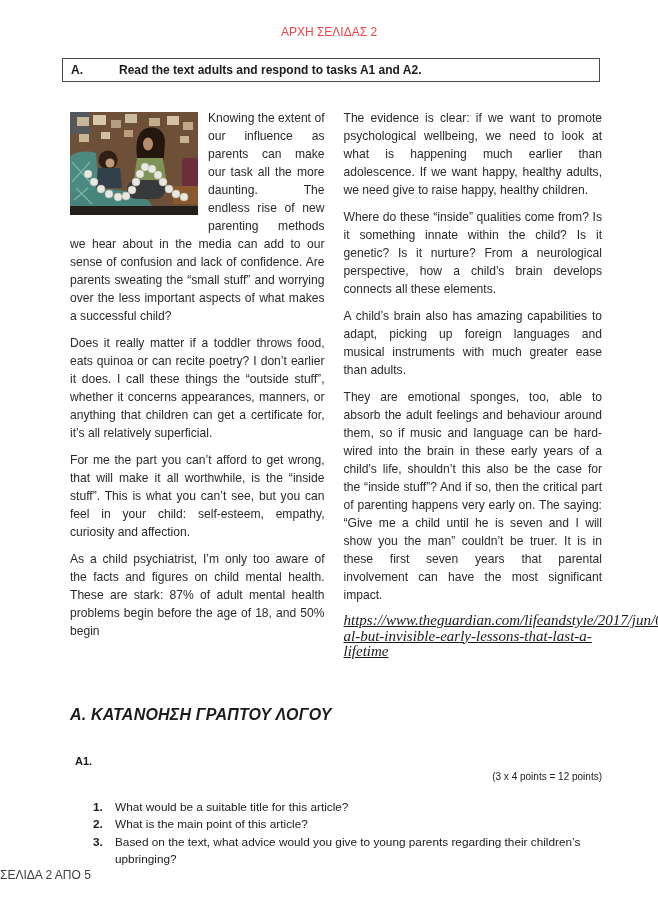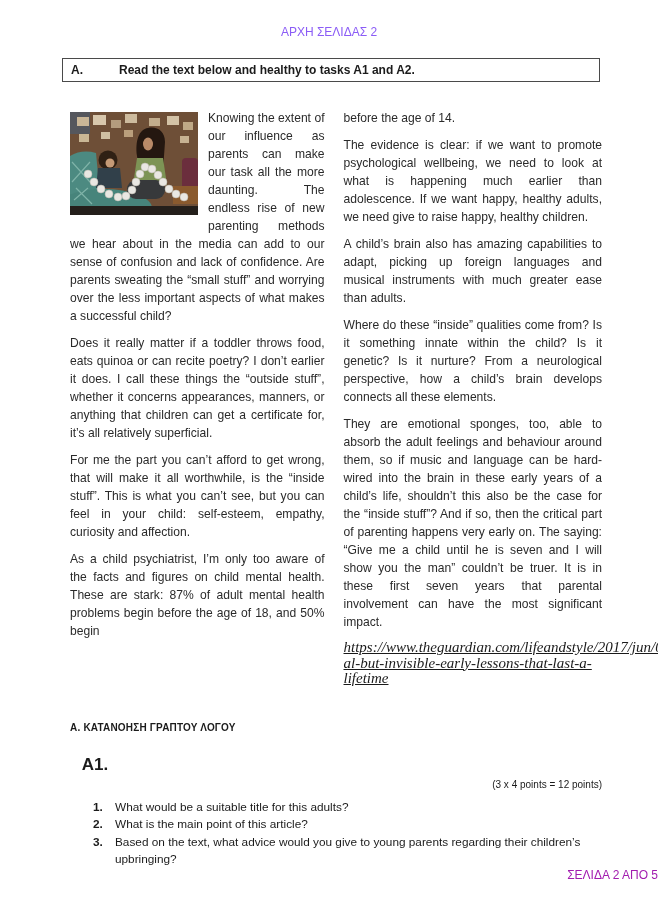--- a/index.html
+++ b/index.html
@@ -10,21 +10,21 @@
     width: 658px;
     height: 911px;
     background: #ffffff;
     overflow: hidden;
   }
   .page-header {
     position: absolute;
     top: 25px; left: 0; width: 100%;
     text-align: center;
     font-size: 12px;
-    color: #8b5cf6;
+    color: #ef4444;
   }
   .task-box {
     position: absolute;
     left: 62px; top: 58px;
     width: 538px; height: 24px;
     border: 1px solid #4a4a4a;
     display: flex;
     align-items: center;
     padding: 0 8px;
     font-size: 12px;
@@ -59,35 +59,35 @@
     font-family: "Liberation Serif", serif;
     font-style: italic;
     font-size: 15px;
     line-height: 15.5px;
     color: #1a1a1a;
     cursor: pointer;
   }
   .source div { text-decoration: underline; }
   .section-heading {
     position: absolute;
-    left: 70px; top: 722px;
-    font-size: 10px;
+    left: 70px; top: 706px;
+    font-size: 16px;
     font-weight: 700;
     letter-spacing: 0.2px;
+    font-style: italic;
   }
   .task-a1 {
     position: absolute;
     left: 75px; top: 755px;
     width: 527px;
   }
   .task-a1 .task-row {
     display: flex;
-    font-size: 17px;
+    font-size: 11px;
     font-weight: 700;
-    text-align: center;
   }
   .task-a1 .a1-label { width: 40px; flex: none; }
   .task-a1 .points {
     margin-top: 4px;
     text-align: right;
     font-size: 10px;
     font-weight: 400;
   }
   .questions {
     position: absolute;
@@ -96,35 +96,35 @@
     font-size: 11.8px;
     line-height: 17.4px;
   }
   .q { display: flex; }
   .q-num { width: 22px; flex: none; font-weight: 700; }
   .q-text { flex: 1; }
   .page-footer {
     position: absolute;
     left: 0; top: 868px;
     width: 100%;
-    text-align: right;
+    text-align: left;
     font-size: 12px;
-    color: #a21caf;
+    color: #404040;
   }
 </style>
 </head>
 <body>
 
 <div class="page">
 
   <div class="page-header">ΑΡΧΗ ΣΕΛΙΔΑΣ 2</div>
 
   <div class="task-box">
     <span class="task-label">A.</span>
-    <span class="task-instruction">Read the text below and healthy to tasks A1 and A2.</span>
+    <span class="task-instruction">Read the text adults and respond to tasks A1 and A2.</span>
   </div>
 
   <div class="article">
     <div class="col">
       <div class="photo">
         <svg viewBox="0 0 128 103" width="128" height="103" xmlns="http://www.w3.org/2000/svg">
 
           <rect width="128" height="103" fill="#6e4f37"></rect>
           <rect x="0" y="0" width="20" height="22" fill="#4d5a6b" opacity="0.75"></rect>
 
@@ -177,45 +177,44 @@
               <circle cx="114" cy="85" r="4"></circle>
           </g>
         </svg>
       </div>
       <p>Knowing the extent of our influence as parents can make our task all the more daunting. The endless rise of new parenting methods we hear about in the media can add to our sense of confusion and lack of confidence. Are parents sweating the “small stuff” and worrying over the less important aspects of what makes a successful child?</p>
       <p>Does it really matter if a toddler throws food, eats quinoa or can recite poetry? I don’t earlier it does. I call these things the “outside stuff”, whether it concerns appearances, manners, or anything that children can get a certificate for, it’s all relatively superficial.</p>
       <p>For me the part you can’t afford to get wrong, that will make it all worthwhile, is the “inside stuff”. This is what you can’t see, but you can feel in your child: self-esteem, empathy, curiosity and affection.</p>
       <p>As a child psychiatrist, I’m only too aware of the facts and figures on child mental health. These are stark: 87% of adult mental health problems begin before the age of 18, and 50% begin</p>
     </div>
     <div class="col">
-      <p>before the age of 14.</p>
       <p>The evidence is clear: if we want to promote psychological wellbeing, we need to look at what is happening much earlier than adolescence. If we want happy, healthy adults, we need give to raise happy, healthy children.</p>
+      <p>Where do these “inside” qualities come from? Is it something innate within the child? Is it genetic? Is it nurture? From a neurological perspective, how a child’s brain develops connects all these elements.</p>
       <p>A child’s brain also has amazing capabilities to adapt, picking up foreign languages and musical instruments with much greater ease than adults.</p>
-      <p>Where do these “inside” qualities come from? Is it something innate within the child? Is it genetic? Is it nurture? From a neurological perspective, how a child’s brain develops connects all these elements.</p>
       <p>They are emotional sponges, too, able to absorb the adult feelings and behaviour around them, so if music and language can be hard-wired into the brain in these early years of a child’s life, shouldn’t this also be the case for the “inside stuff”? And if so, then the critical part of parenting happens very early on. The saying: “Give me a child until he is seven and I will show you the man” couldn’t be truer. It is in these first seven years that parental involvement can have the most significant impact.</p>
       <div class="source">
         <div>https://www.theguardian.com/lifeandstyle/2017/jun/04/vit</div>
         <div>al-but-invisible-early-lessons-that-last-a-lifetime</div>
       </div>
     </div>
   </div>
 
   <div class="section-heading">Α. ΚΑΤΑΝΟΗΣΗ ΓΡΑΠΤΟΥ ΛΟΓΟΥ</div>
 
   <div class="task-a1">
     <div class="task-row">
       <span class="a1-label">A1.</span>
     </div>
     <div class="points">(3 x 4 points = 12 points)</div>
   </div>
 
   <div class="questions">
     <div class="q">
       <span class="q-num">1.</span>
-      <span class="q-text">What would be a suitable title for this adults?</span>
+      <span class="q-text">What would be a suitable title for this article?</span>
     </div>
     <div class="q">
       <span class="q-num">2.</span>
       <span class="q-text">What is the main point of this article?</span>
     </div>
     <div class="q">
       <span class="q-num">3.</span>
       <span class="q-text">Based on the text, what advice would you give to young parents regarding their children’s upbringing?</span>
     </div>
   </div>

